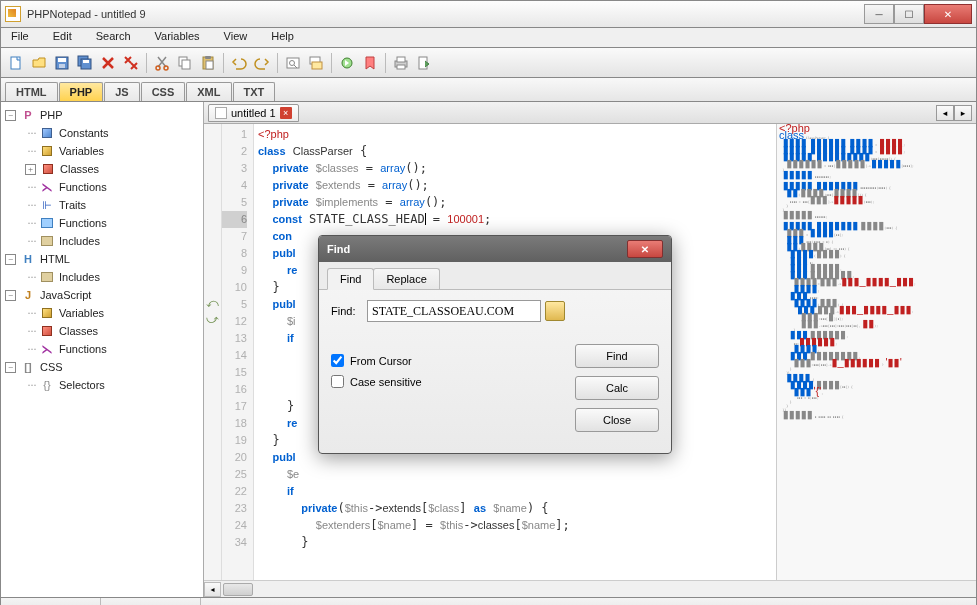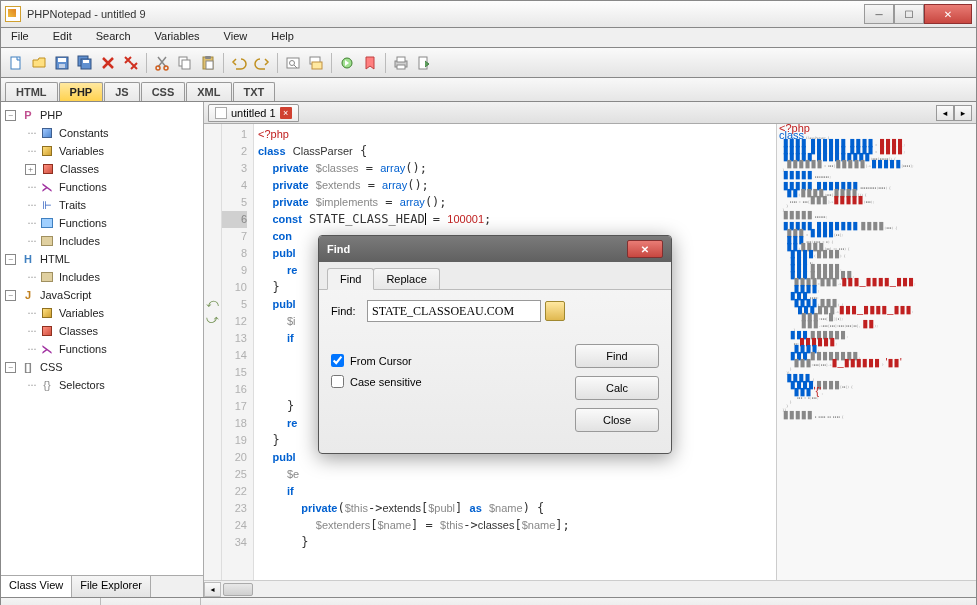--- a/index.html
+++ b/index.html
@@ -329,24 +329,20 @@
           <span class="tw box">−</span>
           <span class="ic ic-css">[]</span>
           <span>CSS</span>
         </div>
       <div class="row" style="padding-left:20px">
           <span class="tw" style="width:14px">⋯</span>
           <span class="ic" style="color:#888">{}</span>
           <span>Selectors</span>
         </div>
     </div>
-    <div class="sidetabs">
-      <div class="sidetab active">Class View</div>
-      <div class="sidetab">File Explorer</div>
-    </div>
   </div>
 
   <div class="editor">
     <div class="edtabs">
       <div class="edtab">
         <span class="fic"></span>
         <span>untitled 1</span>
         <span class="xic">×</span>
       </div>
       <div class="nav">
@@ -401,21 +397,21 @@
     <span class="kw">if</span>
 
 
 
     }
     <span class="kw">re</span>
   }
   <span class="kw">publ</span>
     <span class="var">$e</span>
     <span class="kw">if</span>
-      <span class="kw">private</span>(<span class="var">$this</span>-&gt;<span class="fn">extends</span>[<span class="var">$publ</span>] <span class="kw">as</span> <span class="var">$name</span>) {
+      <span class="kw">private</span>(<span class="var">$this</span>-&gt;<span class="fn">extends</span>[<span class="var">$class</span>] <span class="kw">as</span> <span class="var">$name</span>) {
         <span class="var">$extenders</span>[<span class="var">$name</span>] = <span class="var">$this</span>-&gt;<span class="fn">classes</span>[<span class="var">$name</span>];
       }</div>
       <div class="minimap"><span class="r">&lt;?php</span>
 <span class="b">class</span> ClassParser {
   <span class="b">▮▮▮▮ ▮▮▮▮▮▮ ▮▮▮▮</span> = <span class="r">▮▮▮▮</span>;
   <span class="b">▮▮▮▮ ▮▮▮▮▮▮ ▮▮▮▮</span> = <span class="r">▮▮▮▮</span>;
   <span class="b">▮▮▮▮▮ ▮▮▮▮▮▮▮▮▮</span>(▮▮▮[▮▮▮▮▮]) {
     <span class="g">▮▮▮▮▮▮</span> = ▮▮▮[<span class="g">▮▮▮▮▮</span>]-&gt;<span class="b">▮▮▮▮▮</span>[▮▮▮▮];
   }
   <span class="b">▮▮▮▮▮</span> ▮▮▮▮▮▮▮▮;

